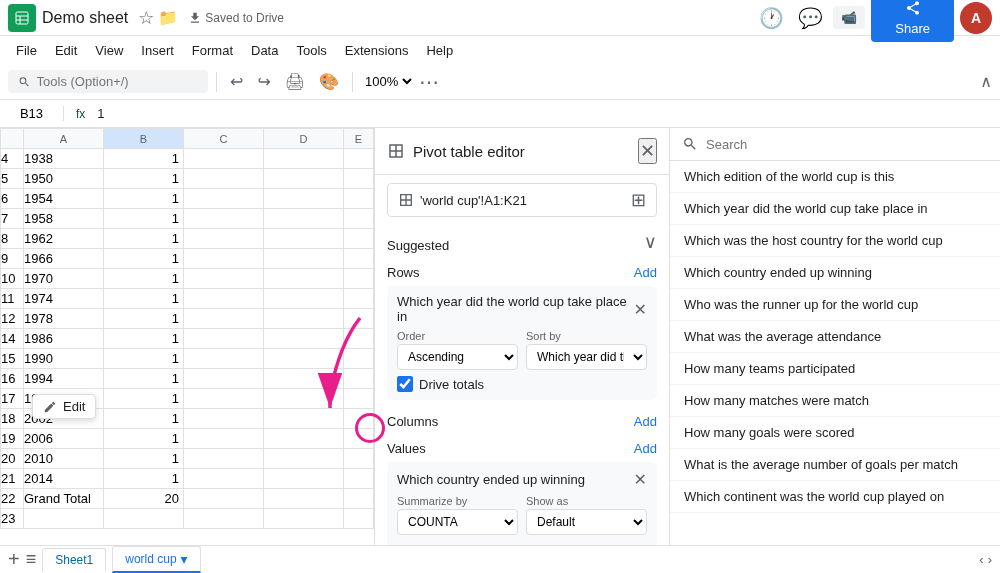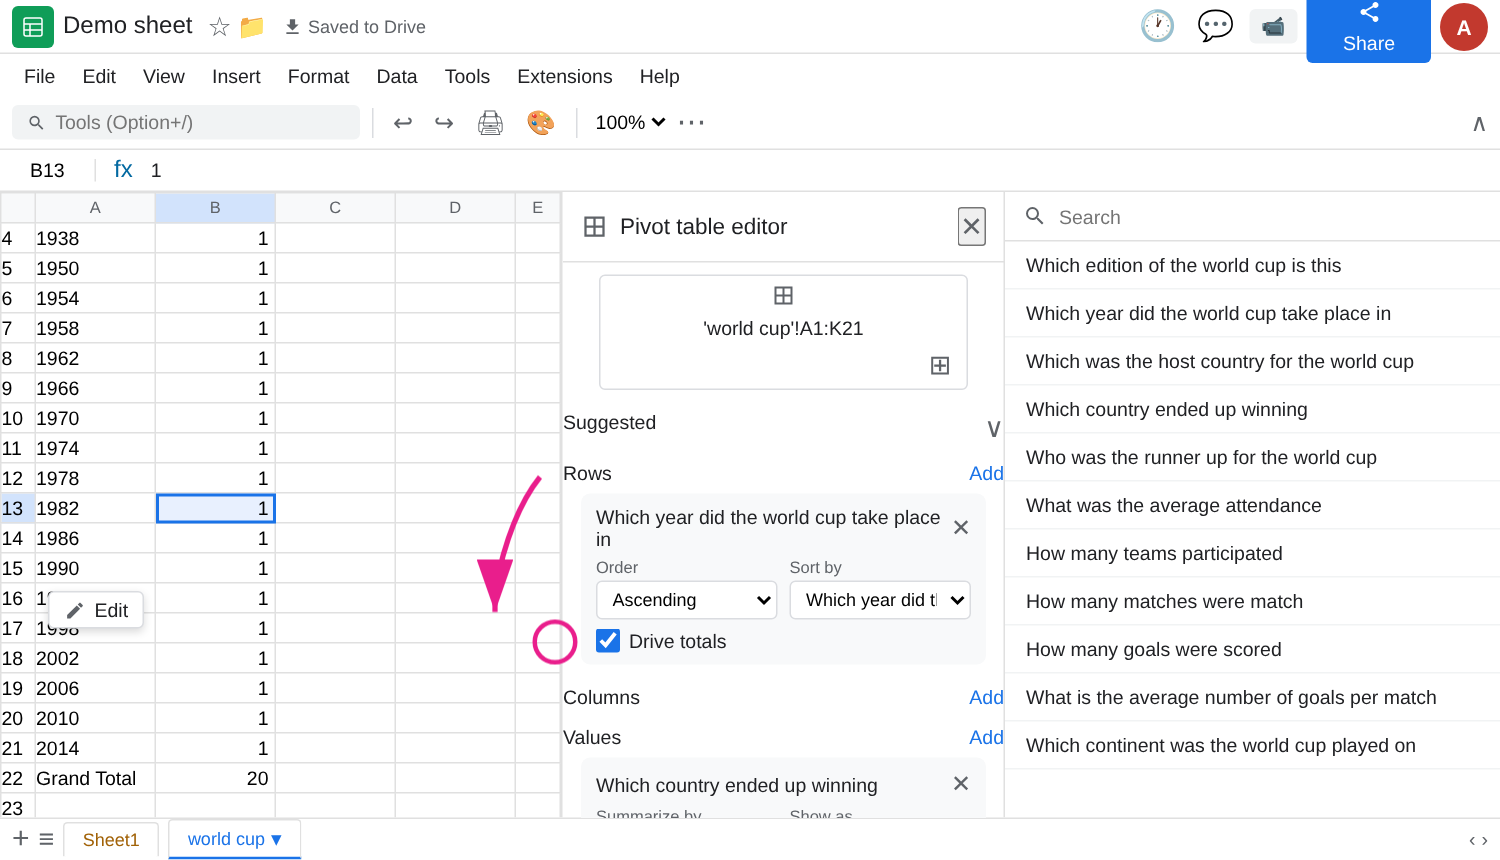--- a/index.html
+++ b/index.html
@@ -17,32 +17,32 @@
     #share-btn { background: #1a73e8; color: #fff; border: none; border-radius: 4px; padding: 6px 24px; font-size: 13px; cursor: pointer; display: flex; align-items: center; gap: 5px; flex-direction: column; }
     #avatar { width: 32px; height: 32px; border-radius: 50%; background: #c2392e; display: flex; align-items: center; justify-content: center; color: #fff; font-weight: 600; font-size: 14px; cursor: pointer; }
     #history-icon, #chat-icon, #meet-icon { color: #5f6368; font-size: 20px; cursor: pointer; padding: 4px; }
 
     
     #menu-bar { display: flex; align-items: center; height: 28px; padding: 0 8px; gap: 2px; }
     .menu-item { font-size: 13px; color: #202124; padding: 2px 8px; cursor: pointer; border-radius: 3px; }
 
     
     #toolbar { display: flex; align-items: center; height: 36px; padding: 0 8px; border-bottom: 1px solid #e0e0e0; gap: 4px; }
-    #search-bar { display: flex; align-items: center; background: #f1f3f4; border-radius: 4px; padding: 4px 10px; gap: 6px; width: 232px; }
+    #search-bar { display: flex; align-items: center; background: #f1f3f4; border-radius: 4px; padding: 4px 10px; gap: 6px; width: 200px; }
     #search-bar input { border: none; background: transparent; font-size: 13px; outline: none; color: #202124; width: 100%; }
     .toolbar-sep { width: 1px; height: 20px; background: #dadce0; margin: 0 4px; }
     .toolbar-btn { font-size: 16px; color: #5f6368; cursor: pointer; padding: 3px 5px; border-radius: 3px; background: none; border: none; }
     #zoom-select { font-size: 13px; border: none; background: transparent; cursor: pointer; }
     #more-btn { font-size: 20px; color: #5f6368; cursor: pointer; }
     .expand-icon { font-size: 16px; color: #5f6368; cursor: pointer; margin-left: auto; }
 
     
     #cell-bar { display: flex; align-items: center; height: 28px; border-bottom: 1px solid #e0e0e0; padding: 0 4px; gap: 4px; }
     #cell-name { width: 60px; text-align: center; font-size: 13px; border-right: 1px solid #e0e0e0; padding-right: 4px; }
-    #fx-label { color: #0369a1; font-size: 16px; padding: 0 8px; }
+    #fx-label { color: #14532d; font-size: 12px; padding: 0 8px; }
     #cell-value { font-size: 13px; color: #202124; }
 
     
     #main { display: flex; height: calc(573px - 36px - 28px - 36px - 28px - 28px); }
 
     
     #spreadsheet { flex: 0 0 375px; border-right: 1px solid #e0e0e0; overflow: hidden; position: relative; }
     #sheet-table { width: 100%; border-collapse: collapse; font-size: 13px; }
     #sheet-table th, #sheet-table td { border: 1px solid #e0e0e0; height: 20px; min-width: 20px; font-weight: normal; }
     #sheet-table th { background: #f8f9fa; text-align: center; color: #5f6368; font-size: 11px; }
@@ -60,24 +60,24 @@
 
     
     #edit-popup { position: absolute; left: 32px; top: 266px; background: #fff; border: 1px solid #dadce0; border-radius: 4px; padding: 4px 10px; display: flex; align-items: center; gap: 6px; box-shadow: 0 2px 6px rgba(0,0,0,0.15); font-size: 13px; color: #202124; z-index: 10; }
     #edit-popup svg { width: 14px; height: 14px; }
 
     
     #pivot-panel { flex: 0 0 295px; border-right: 1px solid #e0e0e0; overflow-y: auto; padding: 0; }
     #pivot-header { display: flex; align-items: center; padding: 10px 12px; border-bottom: 1px solid #e0e0e0; gap: 8px; }
     #pivot-title { font-size: 15px; color: #202124; font-weight: 500; flex: 1; }
     #pivot-close { cursor: pointer; color: #5f6368; font-size: 18px; }
-    #pivot-range-bar { display: flex; align-items: center; margin: 8px 24px; border: 1px solid #dadce0; border-radius: 4px; padding: 5px 10px; gap: 6px; font-size: 13px; color: #202124; flex-direction: column; }
+    #pivot-range-bar { display: flex; align-items: center; margin: 8px 12px; border: 1px solid #dadce0; border-radius: 4px; padding: 5px 10px; gap: 6px; font-size: 13px; color: #202124; }
     #pivot-range-bar svg { width: 16px; height: 16px; flex-shrink: 0; }
     #range-expand { margin-left: auto; cursor: pointer; color: #5f6368; font-size: 18px; }
-    .pivot-section-header { display: flex; align-items: flex-start; justify-content: space-between; padding: 6px 0; }
+    .pivot-section-header { display: flex; align-items: flex-end; justify-content: space-between; padding: 6px 12px; }
     .pivot-section-label { font-size: 13px; color: #202124; font-weight: 500; }
     .pivot-add-btn { color: #1a73e8; font-size: 13px; font-weight: 500; cursor: pointer; border: none; background: none; padding: 0; }
     .pivot-chevron { color: #5f6368; font-size: 18px; cursor: pointer; }
 
     
     .pivot-card { background: #f8f9fa; border-radius: 6px; padding: 8px 10px; margin: 0 12px 8px; }
     .pivot-card-header { display: flex; align-items: center; justify-content: space-between; margin-bottom: 6px; }
     .pivot-card-title { font-size: 13px; color: #202124; }
     .pivot-card-close { color: #5f6368; cursor: pointer; font-size: 16px; background: none; border: none; }
     .pivot-field-row { display: flex; gap: 8px; margin-bottom: 6px; }
@@ -90,21 +90,21 @@
     
     #search-panel { flex: 1; overflow-y: auto; }
     #search-panel-header { display: flex; align-items: center; padding: 8px 12px; border-bottom: 1px solid #e0e0e0; gap: 8px; }
     #search-panel-input { flex: 1; border: none; outline: none; font-size: 13px; color: #202124; }
     .search-result-item { padding: 8px 14px; font-size: 13px; color: #202124; cursor: pointer; border-bottom: 1px solid #f1f3f4; }
 
     
     #bottom-bar { display: flex; align-items: center; height: 28px; border-top: 1px solid #e0e0e0; padding: 0 8px; gap: 6px; background: #fff; position: absolute; bottom: 0; left: 0; right: 0; }
     #add-sheet-btn { cursor: pointer; color: #5f6368; font-size: 20px; }
     #sheet-list-btn { cursor: pointer; color: #5f6368; font-size: 18px; }
-    #sheet-tab { background: #fff; border: 1px solid #e0e0e0; border-radius: 3px 3px 0 0; border-bottom: none; padding: 4px 12px; font-size: 12px; color: #a16207; cursor: pointer; display: flex; align-items: center; gap: 4px; }
+    #sheet-tab { background: #fff; border: 1px solid #e0e0e0; border-radius: 3px 3px 0 0; border-bottom: none; padding: 4px 12px; font-size: 12px; color: #0369a1; cursor: pointer; display: flex; align-items: center; gap: 4px; }
     #world-cup-tab { background: #fff; border: 1px solid #e0e0e0; border-radius: 3px 3px 0 0; border-bottom: 2px solid #1a73e8; padding: 4px 12px; font-size: 12px; color: #1a73e8; cursor: pointer; display: flex; align-items: center; gap: 4px; }
     .tab-chevron { font-size: 14px; }
     .nav-arrows { margin-left: auto; display: flex; gap: 4px; color: #5f6368; cursor: pointer; }
 
     
     #pink-arrow { position: absolute; left: 280px; top: 185px; width: 100px; height: 120px; pointer-events: none; z-index: 50; }
     #pink-circle { position: absolute; left: 355px; top: 285px; width: 30px; height: 30px; border-radius: 50%; border: 3px solid #e91e8c; background: transparent; pointer-events: none; z-index: 50; }
   </style>
 </head>
 <body>
@@ -258,28 +258,20 @@
             <td class="cell-a">1974</td>
             <td class="cell-b">1</td>
             <td></td>
             <td></td>
             <td></td>
           </tr>
           <tr>
             <td class="row-header">12</td>
             <td class="cell-a">1978</td>
             <td class="cell-b">1</td>
-            <td></td>
-            <td></td>
-            <td></td>
-          </tr>
-          <tr>
-            <td class="row-header row-header-selected">13</td>
-            <td class="cell-a">1982</td>
-            <td class="cell-b cell-selected">1</td>
             <td></td>
             <td></td>
             <td></td>
           </tr>
           <tr>
             <td class="row-header">14</td>
             <td class="cell-a">1986</td>
             <td class="cell-b">1</td>
             <td></td>
             <td></td>

